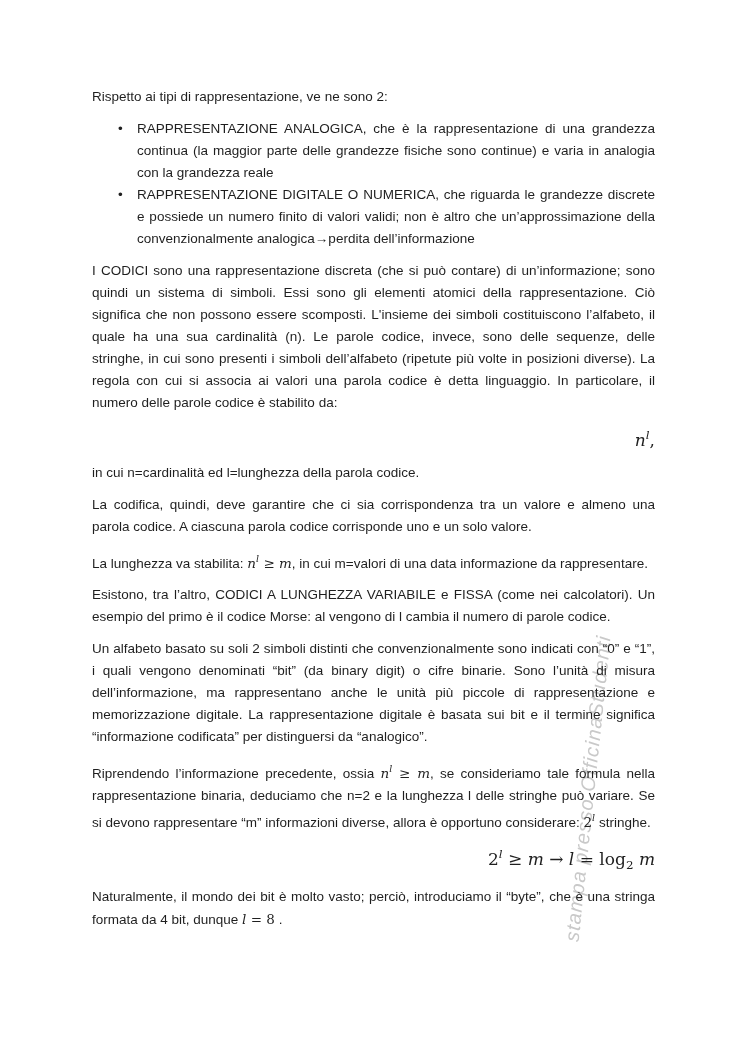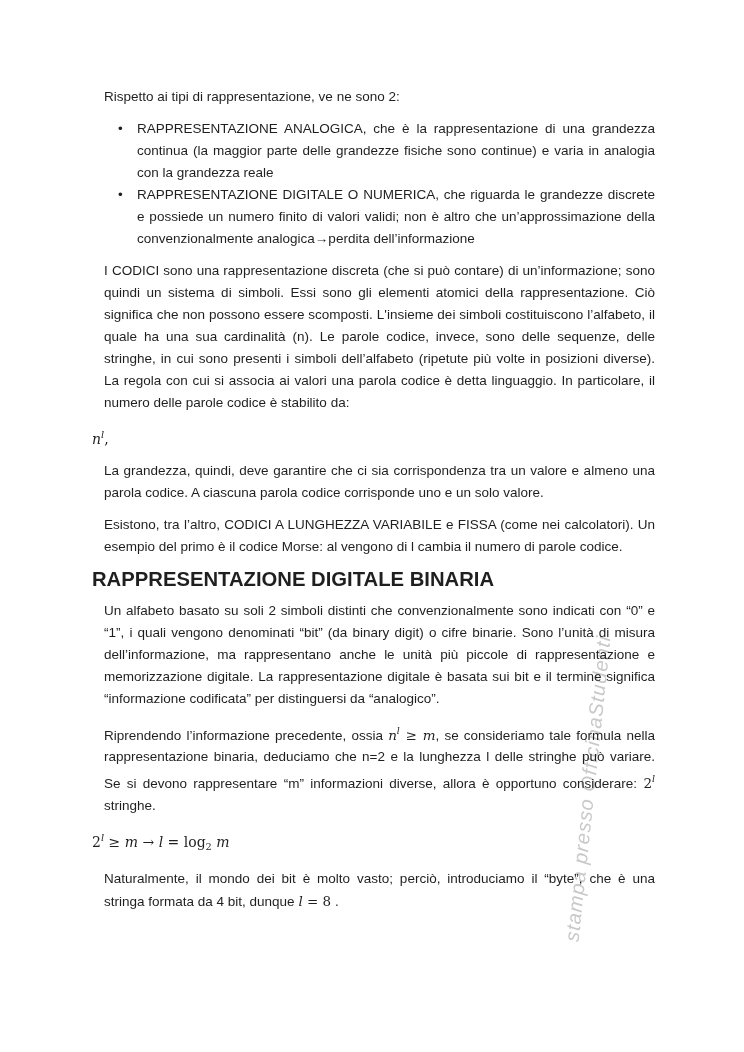--- a/index.html
+++ b/index.html
@@ -26,21 +26,21 @@
     white-space:nowrap;
   }
   .content{
     position:relative;
     z-index:1;
     padding:86px 89px 0 92px;
     font-size:13.5px;
     line-height:22px;
   }
   .para{
-    margin:0 0 10px 12px;
+    margin:0 0 10px 0;
     text-align:justify;
   }
   .bullet-list{margin:0 0 10px 0;padding:0;}
   .bullet-row{
     display:flex;
     margin:0;
   }
   .bullet-dot{
     flex:0 0 19px;
     margin-left:26px;
@@ -49,22 +49,22 @@
   .bullet-text{
     flex:1;
     text-align:justify;
   }
   .heading{
     margin:0 0 10px 0;
     font-weight:bold;
   }
   .formula{
     margin:0 0 10px 0;
-    text-align:left;
-    font-size:14px;
+    text-align:right;
+    font-size:17px;
   }
   .run-t{}
   .run-m{font-family:"DejaVu Serif",serif;font-style:italic;}
   .run-r{font-family:"DejaVu Serif",serif;}
   .run-sup{font-family:"DejaVu Serif",serif;font-style:italic;font-size:0.7em;vertical-align:super;}
   .run-sub{font-family:"DejaVu Serif",serif;font-size:0.7em;vertical-align:sub;}
 </style>
 </head>
 <body>
 
@@ -84,27 +84,28 @@
       <div class="bullet-row">
         <span class="bullet-dot">•</span>
         <span class="bullet-text">RAPPRESENTAZIONE DIGITALE O NUMERICA, che riguarda le grandezze discrete e possiede un numero finito di valori validi; non è altro che un’approssimazione della convenzionalmente analogica→perdita dell’informazione</span>
       </div>
     </div>
 
     <p class="para">I CODICI sono una rappresentazione discreta (che si può contare) di un’informazione; sono quindi un sistema di simboli. Essi sono gli elementi atomici della rappresentazione. Ciò significa che non possono essere scomposti. L'insieme dei simboli costituiscono l’alfabeto, il quale ha una sua cardinalità (n). Le parole codice, invece, sono delle sequenze, delle stringhe, in cui sono presenti i simboli dell’alfabeto (ripetute più volte in posizioni diverse). La regola con cui si associa ai valori una parola codice è detta linguaggio. In particolare, il numero delle parole codice è stabilito da:</p>
 
     <p class="formula"><span class="run-m">n</span><span class="run-sup">l</span><span class="run-r">,</span></p>
 
+    <p class="para">in cui n=cardinalità ed l=lunghezza della parola codice.</p>
 
-    <p class="para">La grandezza, quindi, deve garantire che ci sia corrispondenza tra un valore e almeno una parola codice. A ciascuna parola codice corrisponde uno e un solo valore.</p>
+    <p class="para">La codifica, quindi, deve garantire che ci sia corrispondenza tra un valore e almeno una parola codice. A ciascuna parola codice corrisponde uno e un solo valore.</p>
 
+    <p class="para"><span class="run-t">La lunghezza va stabilita: </span><span class="run-m">n</span><span class="run-sup">l</span><span class="run-r"> ≥ </span><span class="run-m">m</span><span class="run-t">, in cui m=valori di una data informazione da rappresentare.</span></p>
 
     <p class="para">Esistono, tra l’altro, CODICI A LUNGHEZZA VARIABILE e FISSA (come nei calcolatori). Un esempio del primo è il codice Morse: al vengono di l cambia il numero di parole codice.</p>
 
-    <h2 class="heading">RAPPRESENTAZIONE DIGITALE BINARIA</h2>
 
     <p class="para">Un alfabeto basato su soli 2 simboli distinti che convenzionalmente sono indicati con “0” e “1”, i quali vengono denominati “bit” (da binary digit) o cifre binarie. Sono l’unità di misura dell’informazione, ma rappresentano anche le unità più piccole di rappresentazione e memorizzazione digitale. La rappresentazione digitale è basata sui bit e il termine significa “informazione codificata” per distinguersi da “analogico”.</p>
 
     <p class="para"><span class="run-t">Riprendendo l’informazione precedente, ossia </span><span class="run-m">n</span><span class="run-sup">l</span><span class="run-r"> ≥ </span><span class="run-m">m</span><span class="run-t">, se consideriamo tale formula nella rappresentazione binaria, deduciamo che n=2 e la lunghezza l delle stringhe può variare. Se si devono rappresentare “m” informazioni diverse, allora è opportuno considerare: </span><span class="run-r">2</span><span class="run-sup">l</span><span class="run-t"> stringhe.</span></p>
 
     <p class="formula"><span class="run-r">2</span><span class="run-sup">l</span><span class="run-r"> ≥ </span><span class="run-m">m</span><span class="run-r"> → </span><span class="run-m">l</span><span class="run-r"> = log</span><span class="run-sub">2</span><span class="run-r"> </span><span class="run-m">m</span></p>
 
     <p class="para"><span class="run-t">Naturalmente, il mondo dei bit è molto vasto; perciò, introduciamo il “byte”, che è una stringa formata da 4 bit, dunque </span><span class="run-m">l</span><span class="run-r"> = 8</span><span class="run-t"> .</span></p>
 
   </div>

